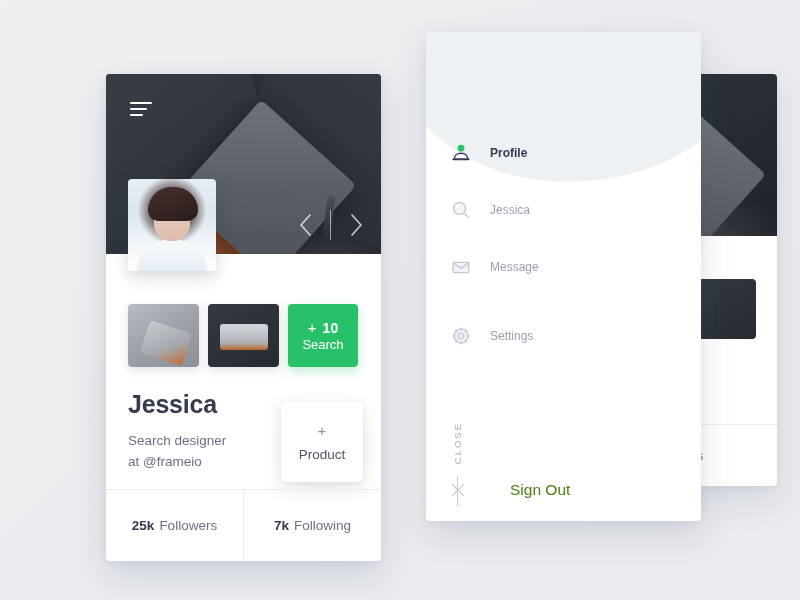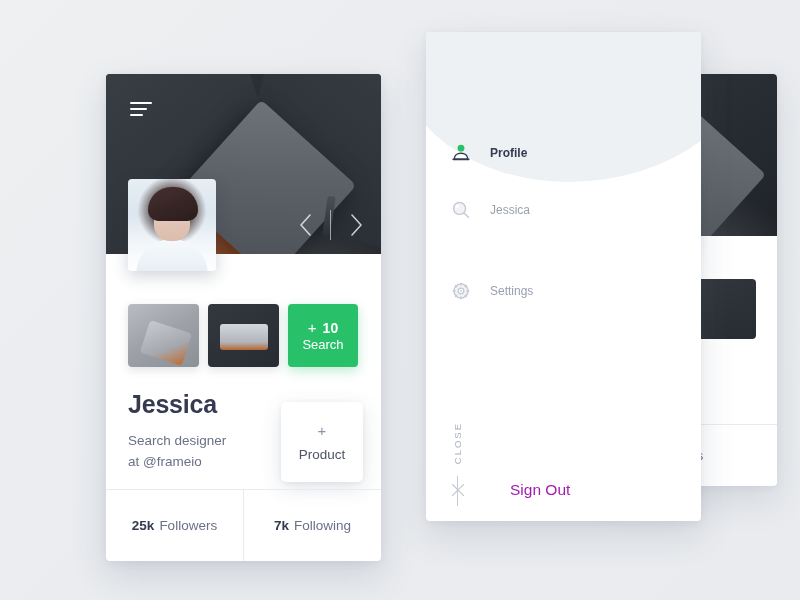--- a/index.html
+++ b/index.html
@@ -261,21 +261,21 @@
 
   .signout-row {
     position: absolute; left: 24px; bottom: 22px;
     display: flex; align-items: center; gap: 44px;
     cursor: pointer;
   }
   .signout-x {
     width: 16px; height: 16px;
     display: flex; align-items: center; justify-content: center;
   }
-  .signout-label { font-size: 15.5px; color: #a21caf; }
+  .signout-label { font-size: 15.5px; color: #4d7c0f; }
 
   
   .card-right {
     position: absolute;
     left: 597px; top: 74px;
     width: 180px; height: 412px;
     background: #ffffff;
     border-radius: 4px;
     box-shadow: 0 14px 34px rgba(80,95,120,0.15), 0 2px 8px rgba(80,95,120,0.07);
     overflow: hidden;
@@ -495,20 +495,29 @@
             <circle cx="8.6" cy="8.4" r="6" fill="#f1f3f6" stroke="#c4c9d4" stroke-width="1.4"></circle>
             <circle cx="6.2" cy="6.2" r="1.7" fill="#ffffff"></circle>
             <line x1="13.1" y1="12.9" x2="17.4" y2="17.2" stroke="#c4c9d4" stroke-width="1.4" stroke-linecap="round"></line>
           </svg>
         </span>
         <span class="menu-label">Jessica</span>
       </div>
 
       <div class="menu-spacer"></div>
 
+      <div class="menu-item">
+        <span class="menu-icon">
+          <svg width="20" height="20" viewBox="0 0 20 20" fill="none">
+            <rect x="2.2" y="5.4" width="15.6" height="10.2" rx="1.2" fill="#f1f3f6" stroke="#c4c9d4" stroke-width="1.4"></rect>
+            <path d="M2.6 6 L10 11.4 L17.4 6" stroke="#c4c9d4" stroke-width="1.4" fill="none" stroke-linecap="round" stroke-linejoin="round"></path>
+          </svg>
+        </span>
+        <span class="menu-label">Message</span>
+      </div>
 
       <div class="menu-spacer"></div>
 
 
       <div class="menu-spacer"></div>
 
       <div class="menu-item">
         <span class="menu-icon">
           <svg width="20" height="20" viewBox="0 0 20 20" fill="none">
             <circle cx="10" cy="10" r="7.1" fill="#f1f3f6" stroke="#c4c9d4" stroke-width="1.4"></circle>

